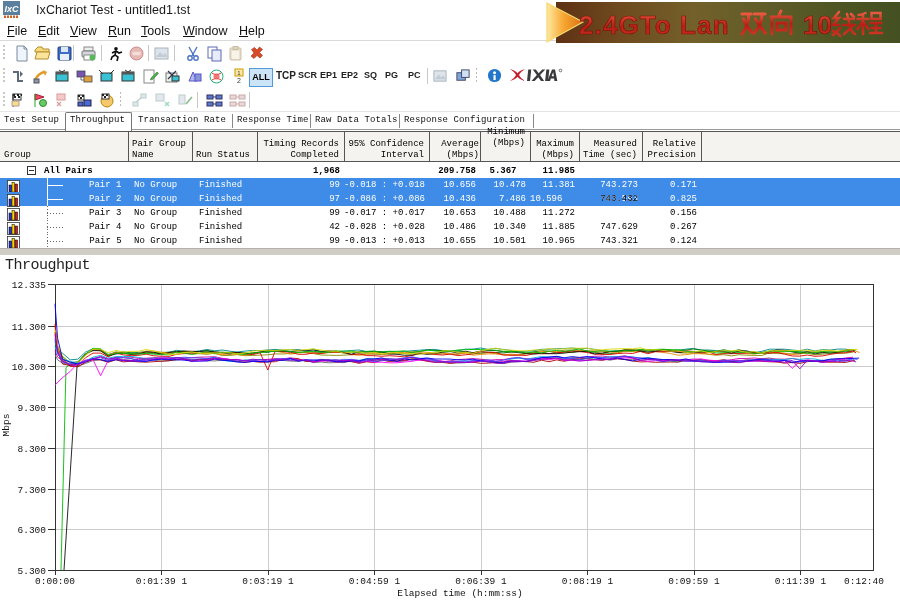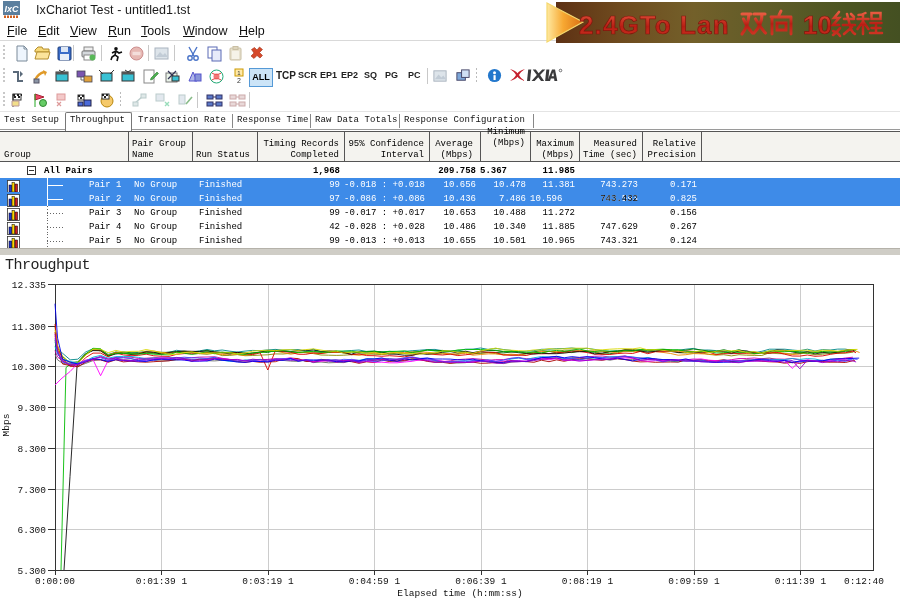--- a/index.html
+++ b/index.html
@@ -251,35 +251,35 @@
 <div style="position:absolute;left:0px;top:132px;width:127px;height:28px;display:flex;flex-direction:column;justify-content:flex-end;text-align:left;padding-left:4px;box-sizing:border-box;font:9px 'Liberation Mono',monospace;line-height:10.5px;color:#000">Group</div>
 <div style="position:absolute;left:192px;top:132px;width:1px;height:29px;background:#555"></div>
 <div style="position:absolute;left:128px;top:132px;width:63px;height:28px;display:flex;flex-direction:column;justify-content:flex-end;text-align:left;padding-left:4px;box-sizing:border-box;font:9px 'Liberation Mono',monospace;line-height:10.5px;color:#000">Pair Group<br>Name</div>
 <div style="position:absolute;left:257px;top:132px;width:1px;height:29px;background:#555"></div>
 <div style="position:absolute;left:192px;top:132px;width:64px;height:28px;display:flex;flex-direction:column;justify-content:flex-end;text-align:left;padding-left:4px;box-sizing:border-box;font:9px 'Liberation Mono',monospace;line-height:10.5px;color:#000">Run Status</div>
 <div style="position:absolute;left:344px;top:132px;width:1px;height:29px;background:#555"></div>
 <div style="position:absolute;left:257px;top:132px;width:86px;height:28px;display:flex;flex-direction:column;justify-content:flex-end;text-align:right;padding-right:4px;box-sizing:border-box;font:9px 'Liberation Mono',monospace;line-height:10.5px;color:#000">Timing Records<br>Completed</div>
 <div style="position:absolute;left:429px;top:132px;width:1px;height:29px;background:#555"></div>
 <div style="position:absolute;left:344px;top:132px;width:84px;height:28px;display:flex;flex-direction:column;justify-content:flex-end;text-align:right;padding-right:4px;box-sizing:border-box;font:9px 'Liberation Mono',monospace;line-height:10.5px;color:#000">95% Confidence<br>Interval</div>
 <div style="position:absolute;left:480px;top:132px;width:1px;height:29px;background:#555"></div>
-<div style="position:absolute;left:429px;top:132px;width:50px;height:28px;display:flex;flex-direction:column;justify-content:flex-end;text-align:right;padding-right:6px;box-sizing:border-box;font:9px 'Liberation Mono',monospace;line-height:10.5px;color:#000">Average<br>(Mbps)</div>
+<div style="position:absolute;left:429px;top:132px;width:50px;height:28px;display:flex;flex-direction:column;justify-content:flex-end;text-align:right;padding-right:0;box-sizing:border-box;font:9px 'Liberation Mono',monospace;line-height:10.5px;color:#000">Average<br>(Mbps)</div>
 <div style="position:absolute;left:530px;top:132px;width:1px;height:29px;background:#555"></div>
 <div style="position:absolute;left:480px;top:132px;width:49px;height:16px;display:flex;flex-direction:column;justify-content:flex-end;text-align:right;padding-right:4px;box-sizing:border-box;font:9px 'Liberation Mono',monospace;line-height:10.5px;color:#000">Minimum<br>(Mbps)</div>
 <div style="position:absolute;left:579px;top:132px;width:1px;height:29px;background:#555"></div>
 <div style="position:absolute;left:530px;top:132px;width:48px;height:28px;display:flex;flex-direction:column;justify-content:flex-end;text-align:right;padding-right:4px;box-sizing:border-box;font:9px 'Liberation Mono',monospace;line-height:10.5px;color:#000">Maximum<br>(Mbps)</div>
 <div style="position:absolute;left:642px;top:132px;width:1px;height:29px;background:#555"></div>
 <div style="position:absolute;left:579px;top:132px;width:62px;height:28px;display:flex;flex-direction:column;justify-content:flex-end;text-align:right;padding-right:4px;box-sizing:border-box;font:9px 'Liberation Mono',monospace;line-height:10.5px;color:#000">Measured<br>Time (sec)</div>
 <div style="position:absolute;left:701px;top:132px;width:1px;height:29px;background:#555"></div>
 <div style="position:absolute;left:642px;top:132px;width:58px;height:28px;display:flex;flex-direction:column;justify-content:flex-end;text-align:right;padding-right:4px;box-sizing:border-box;font:9px 'Liberation Mono',monospace;line-height:10.5px;color:#000">Relative<br>Precision</div>
 <div style="position:absolute;left:27px;top:166px;width:9px;height:9px;border:1px solid #333;background:#fff;box-sizing:border-box"></div>
 <div style="position:absolute;left:29px;top:169.5px;width:5px;height:1.5px;background:#333"></div>
 <div style="position:absolute;left:40px;top:164px;width:90px;height:14px;text-align:left;padding-left:4px;box-sizing:border-box;font:normal 9px 'Liberation Mono',monospace;line-height:14px;white-space:nowrap;overflow:hidden;color:#000"><b>All Pairs</b></div>
 <div style="position:absolute;left:257px;top:164px;width:87px;height:14px;text-align:right;padding-right:4px;box-sizing:border-box;font:normal 9px 'Liberation Mono',monospace;line-height:14px;white-space:nowrap;overflow:hidden;color:#000"><b>1,968</b></div>
 <div style="position:absolute;left:429px;top:164px;width:51px;height:14px;text-align:right;padding-right:4px;box-sizing:border-box;font:normal 9px 'Liberation Mono',monospace;line-height:14px;white-space:nowrap;overflow:hidden;color:#000"><b>209.758</b></div>
-<div style="position:absolute;left:480px;top:164px;width:50px;height:14px;text-align:left;padding-right:4px;box-sizing:border-box;font:normal 9px 'Liberation Mono',monospace;line-height:14px;white-space:nowrap;overflow:hidden;color:#000"><b>5.367</b></div>
+<div style="position:absolute;left:480px;top:164px;width:50px;height:14px;text-align:center;padding-right:4px;box-sizing:border-box;font:normal 9px 'Liberation Mono',monospace;line-height:14px;white-space:nowrap;overflow:hidden;color:#000"><b>5.367</b></div>
 <div style="position:absolute;left:530px;top:164px;width:49px;height:14px;text-align:right;padding-right:4px;box-sizing:border-box;font:normal 9px 'Liberation Mono',monospace;line-height:14px;white-space:nowrap;overflow:hidden;color:#000"><b>11.985</b></div>
 <div style="position:absolute;left:0;top:177.7px;width:900px;height:14.1px;background:#3e8be8"></div>
 <div style="position:absolute;left:7px;top:179px"><svg width="13" height="13" viewBox="0 0 13 13">
       <rect x="0.5" y="0.5" width="12" height="12" fill="#fff" stroke="#333" stroke-width="0.8"></rect>
       <rect x="2" y="5" width="2.6" height="7" fill="#2233cc" stroke="#000" stroke-width="0.5"></rect>
       <rect x="5" y="2.5" width="2.6" height="9.5" fill="#ffd700" stroke="#000" stroke-width="0.5"></rect>
       <rect x="8" y="4" width="2.6" height="8" fill="#cc2222" stroke="#000" stroke-width="0.5"></rect>
     </svg></div>
 <div style="position:absolute;left:47px;top:177.7px;width:1px;height:14.1px;background:#fff"></div>
 <div style="position:absolute;left:47px;top:184.7px;width:16px;height:1px;background:#fff"></div>
@@ -349,21 +349,21 @@
 <div style="position:absolute;left:579px;top:220px;width:63px;height:14px;text-align:right;padding-right:4px;box-sizing:border-box;font:normal 9px 'Liberation Mono',monospace;line-height:14px;white-space:nowrap;overflow:hidden;color:#000">747.629</div>
 <div style="position:absolute;left:642px;top:220px;width:59px;height:14px;text-align:right;padding-right:4px;box-sizing:border-box;font:normal 9px 'Liberation Mono',monospace;line-height:14px;white-space:nowrap;overflow:hidden;color:#000">0.267</div>
 <div style="position:absolute;left:7px;top:235px"><svg width="13" height="13" viewBox="0 0 13 13">
       <rect x="0.5" y="0.5" width="12" height="12" fill="#fff" stroke="#333" stroke-width="0.8"></rect>
       <rect x="2" y="5" width="2.6" height="7" fill="#2233cc" stroke="#000" stroke-width="0.5"></rect>
       <rect x="5" y="2.5" width="2.6" height="9.5" fill="#ffd700" stroke="#000" stroke-width="0.5"></rect>
       <rect x="8" y="4" width="2.6" height="8" fill="#cc2222" stroke="#000" stroke-width="0.5"></rect>
     </svg></div>
 <div style="position:absolute;left:47px;top:234.2px;width:1px;height:14.1px;background:repeating-linear-gradient(#666 0 1px,transparent 1px 3px)"></div>
 <div style="position:absolute;left:47px;top:241.2px;width:16px;height:1px;background:repeating-linear-gradient(90deg,#666 0 1px,transparent 1px 3px)"></div>
-<div style="position:absolute;left:85px;top:234px;width:37px;height:14px;text-align:left;padding-left:4px;box-sizing:border-box;font:normal 9px 'Liberation Mono',monospace;line-height:14px;white-space:nowrap;overflow:hidden;color:#000">Pair 5</div>
+<div style="position:absolute;left:85px;top:234px;width:37px;height:14px;text-align:center;padding-left:4px;box-sizing:border-box;font:normal 9px 'Liberation Mono',monospace;line-height:14px;white-space:nowrap;overflow:hidden;color:#000">Pair 5</div>
 <div style="position:absolute;left:130px;top:234px;width:60px;height:14px;text-align:left;padding-left:4px;box-sizing:border-box;font:normal 9px 'Liberation Mono',monospace;line-height:14px;white-space:nowrap;overflow:hidden;color:#000">No Group</div>
 <div style="position:absolute;left:195px;top:234px;width:62px;height:14px;text-align:left;padding-left:4px;box-sizing:border-box;font:normal 9px 'Liberation Mono',monospace;line-height:14px;white-space:nowrap;overflow:hidden;color:#000">Finished</div>
 <div style="position:absolute;left:257px;top:234px;width:87px;height:14px;text-align:right;padding-right:4px;box-sizing:border-box;font:normal 9px 'Liberation Mono',monospace;line-height:14px;white-space:nowrap;overflow:hidden;color:#000">99</div>
 <div style="position:absolute;left:344px;top:234px;width:85px;height:14px;text-align:right;padding-right:4px;box-sizing:border-box;font:normal 9px 'Liberation Mono',monospace;line-height:14px;white-space:nowrap;overflow:hidden;color:#000">-0.013 : +0.013</div>
 <div style="position:absolute;left:429px;top:234px;width:51px;height:14px;text-align:right;padding-right:4px;box-sizing:border-box;font:normal 9px 'Liberation Mono',monospace;line-height:14px;white-space:nowrap;overflow:hidden;color:#000">10.655</div>
 <div style="position:absolute;left:480px;top:234px;width:50px;height:14px;text-align:right;padding-right:4px;box-sizing:border-box;font:normal 9px 'Liberation Mono',monospace;line-height:14px;white-space:nowrap;overflow:hidden;color:#000">10.501</div>
 <div style="position:absolute;left:530px;top:234px;width:49px;height:14px;text-align:right;padding-right:4px;box-sizing:border-box;font:normal 9px 'Liberation Mono',monospace;line-height:14px;white-space:nowrap;overflow:hidden;color:#000">10.965</div>
 <div style="position:absolute;left:579px;top:234px;width:63px;height:14px;text-align:right;padding-right:4px;box-sizing:border-box;font:normal 9px 'Liberation Mono',monospace;line-height:14px;white-space:nowrap;overflow:hidden;color:#000">743.321</div>
 <div style="position:absolute;left:642px;top:234px;width:59px;height:14px;text-align:right;padding-right:4px;box-sizing:border-box;font:normal 9px 'Liberation Mono',monospace;line-height:14px;white-space:nowrap;overflow:hidden;color:#000">0.124</div>
 

